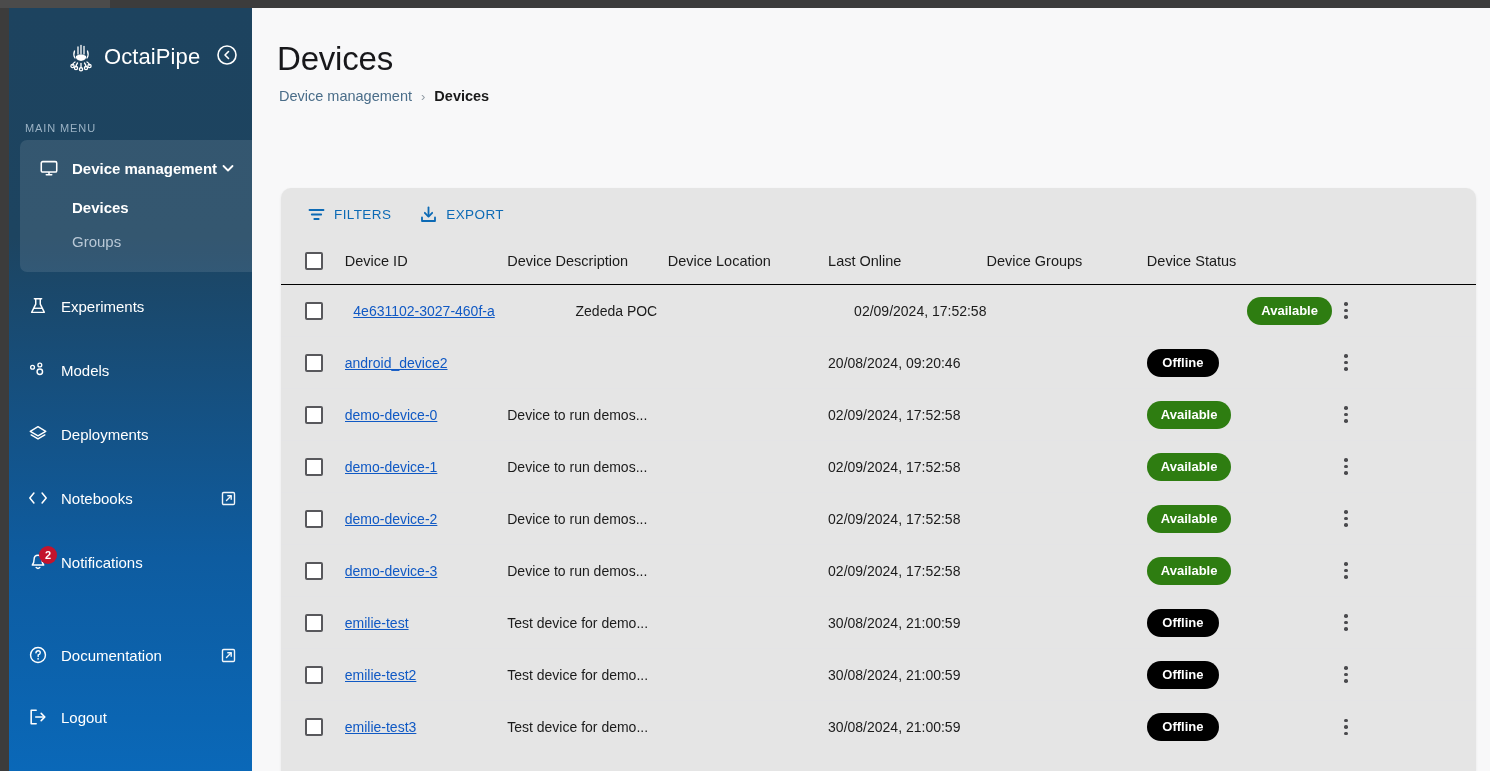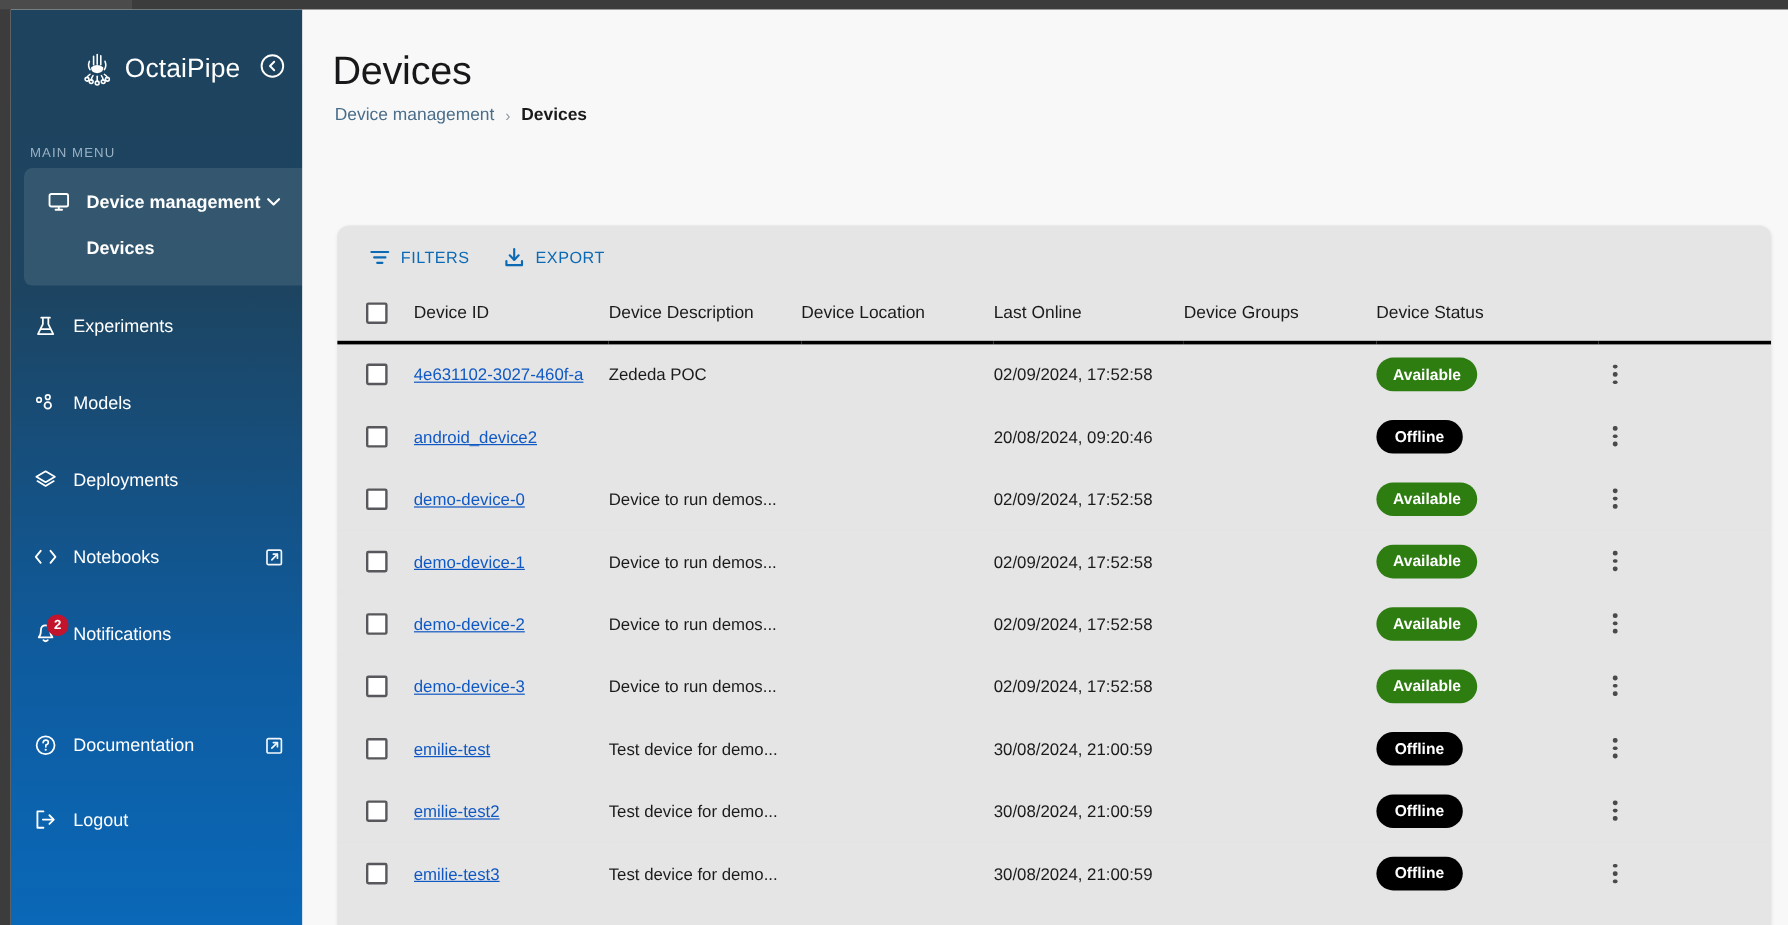--- a/index.html
+++ b/index.html
@@ -147,21 +147,21 @@
   table.devices th {
     text-align: left; font-weight: 400; font-size: 14.5px;
     color: #1b1b1b; padding: 12px 0 14px 0; vertical-align: middle;
     height: 44px;
   }
   table.devices td {
     font-size: 14px; color: #1b1b1b; height: 52px;
     border-top: 1px solid #e4e4e6; vertical-align: middle;
     padding: 0;
   }
-  tr.device-row:first-child td { border-top: 3px solid #000000; }
+  tr.device-row:first-child td { border-top: 1px solid #000000; text-align: right; }
   .col-check { width: 62px; padding-left: 24px !important; }
   .col-id { width: 158px; }
   .col-desc { width: 156px; }
   .col-loc { width: 156px; }
   .col-last { width: 154px; }
   .col-groups { width: 156px; }
   .col-status { width: 180px; }
   .col-menu { width: 140px; }
 
   .cbox {
@@ -252,20 +252,23 @@
         </span>
         <span class="nav-text bold">Device management</span>
         <span class="chev">
           <svg viewBox="0 0 16 16" width="16" height="16">
             <path d="M3.5 6 L8 10.5 L12.5 6" fill="none" stroke="#ffffff" stroke-width="1.8" stroke-linecap="round" stroke-linejoin="round"></path>
           </svg>
         </span>
       </div>
       <div class="sub-item sub-active">
         <span class="sub-text">Devices</span>
+      </div>
+      <div class="sub-item sub-dim">
+        <span class="sub-text">Groups</span>
       </div>
     </div>
 
     <div class="nav-item nav-spacer-top" style="margin-top:12px">
       <span class="nav-icon">
         <svg viewBox="0 0 22 22" width="20" height="20">
           <path d="M8.5 3 L8.5 9 L4 18 L18 18 L13.5 9 L13.5 3" fill="none" stroke="#ffffff" stroke-width="1.6" stroke-linejoin="round"></path>
           <path d="M7 3 L15 3" stroke="#ffffff" stroke-width="1.6" stroke-linecap="round"></path>
           <path d="M6.6 13.5 L15.4 13.5" stroke="#ffffff" stroke-width="1.5"></path>
         </svg>

